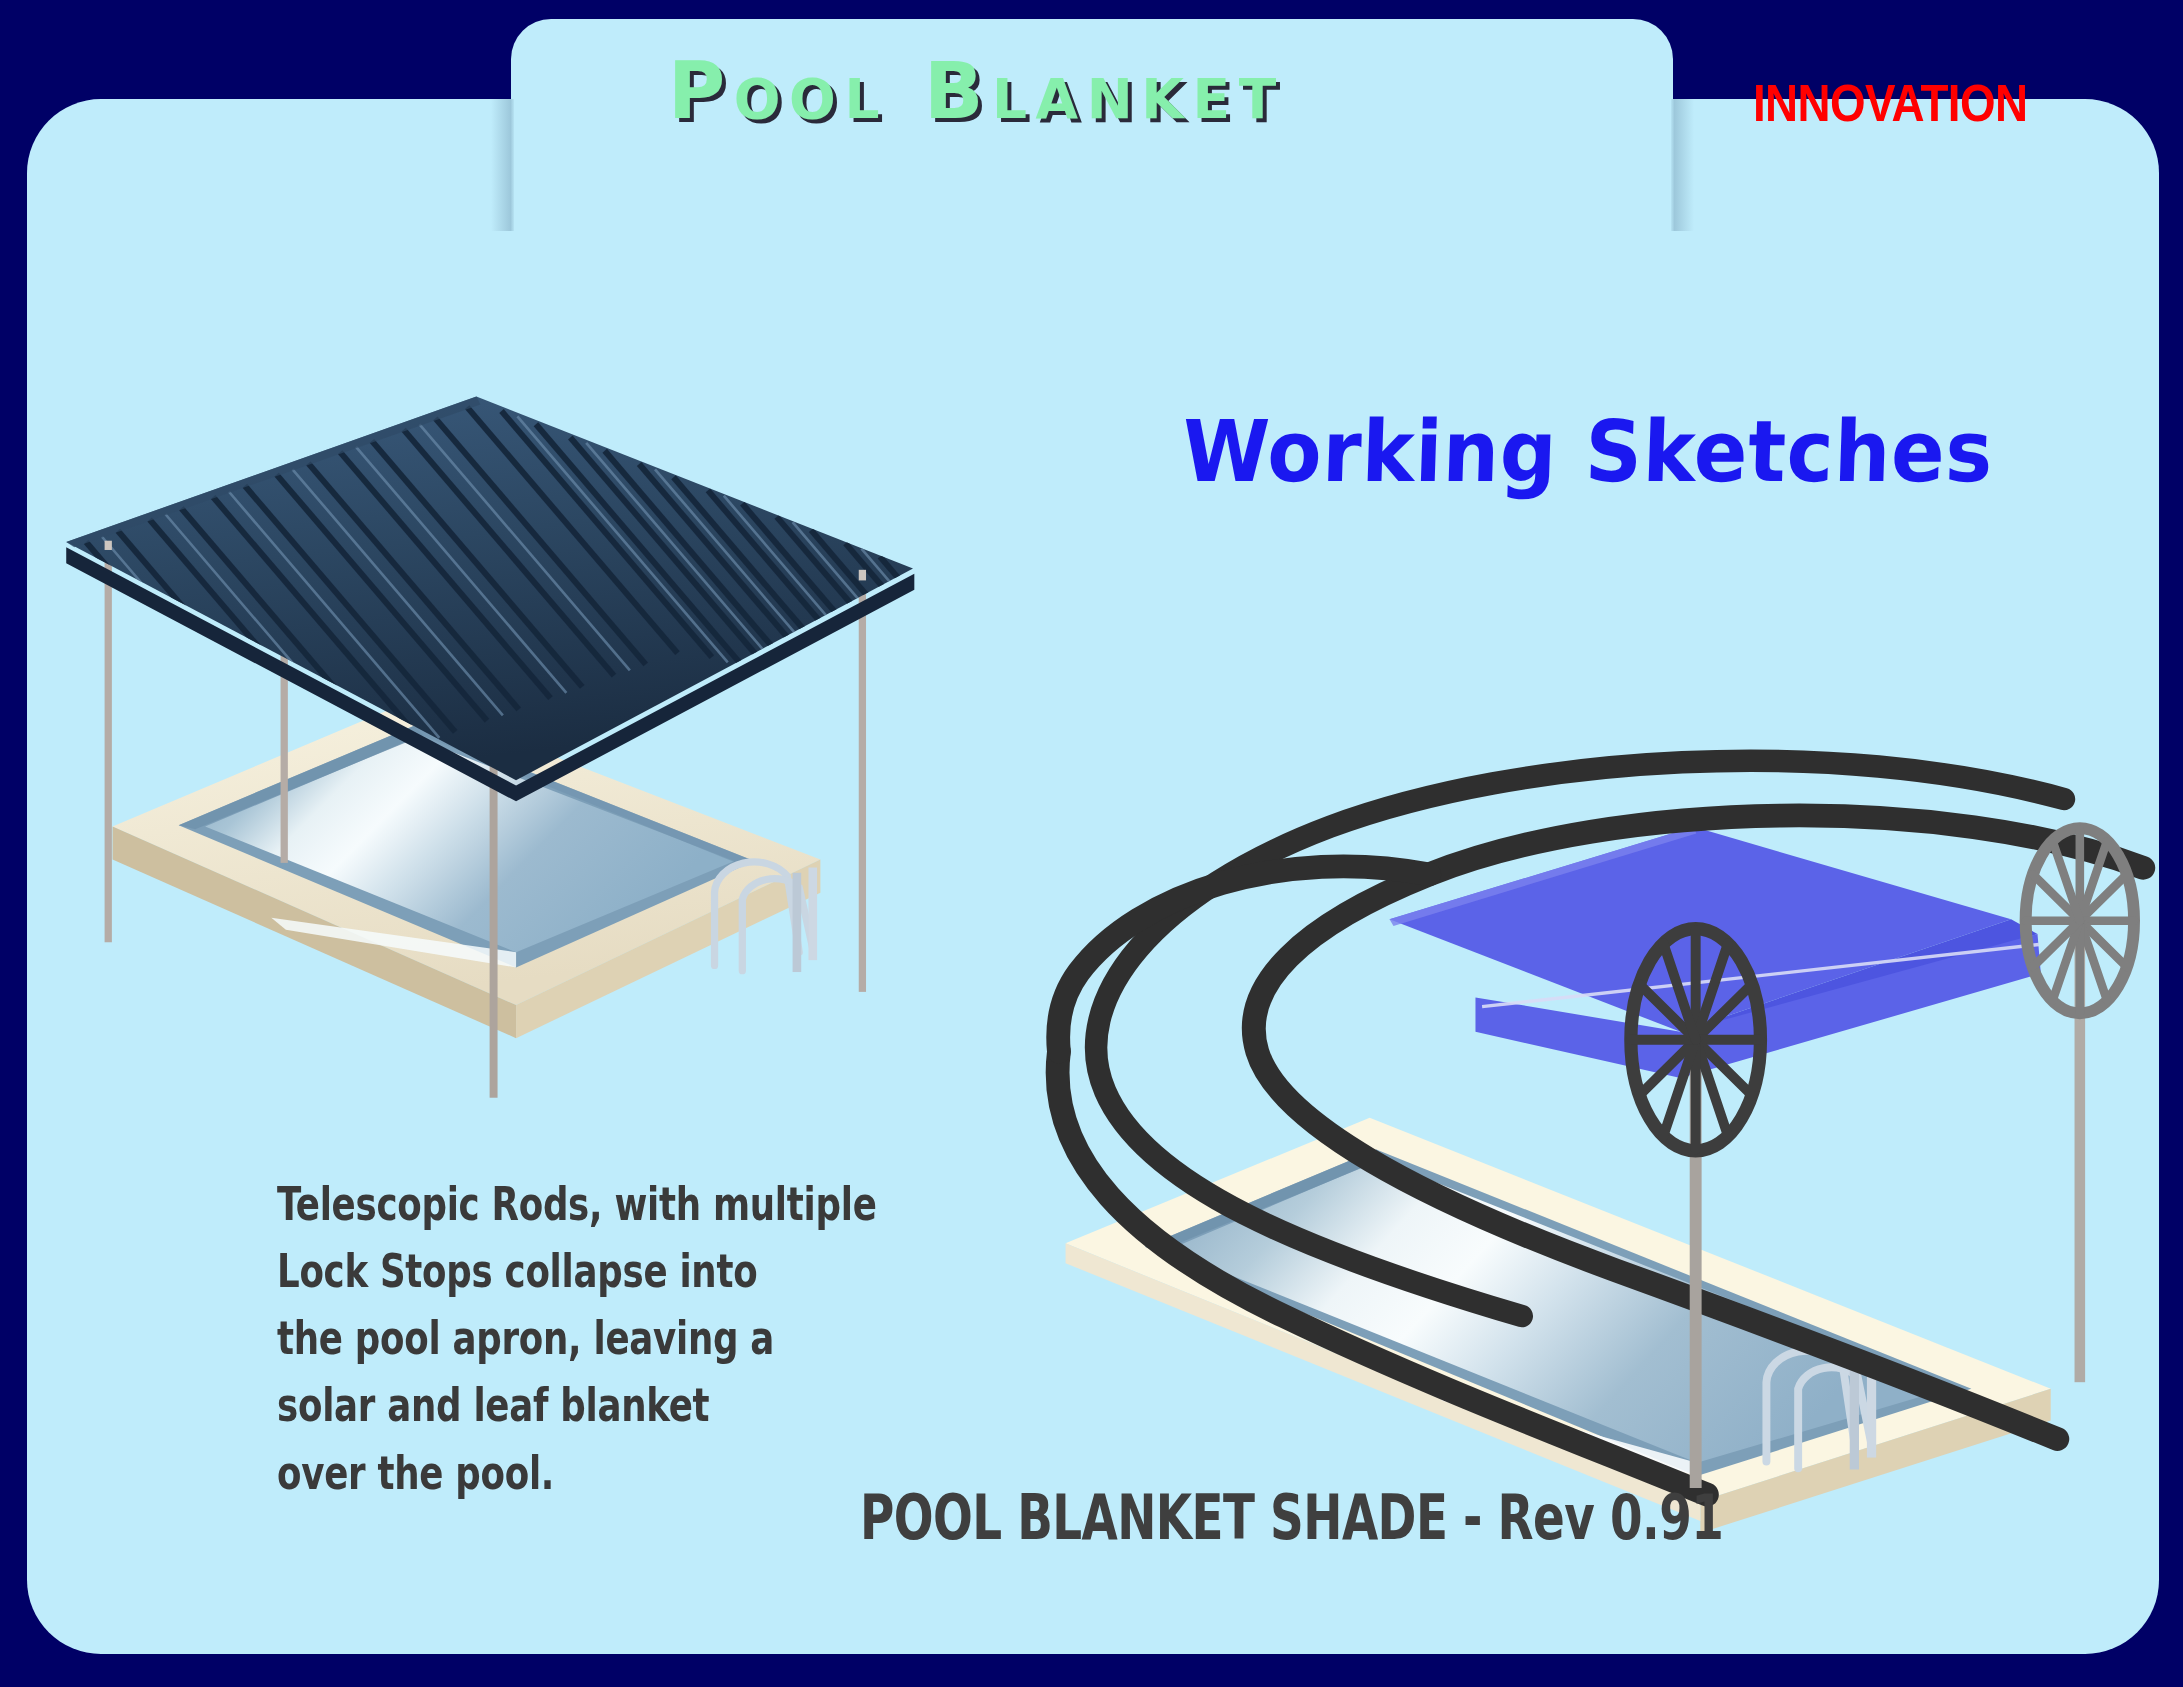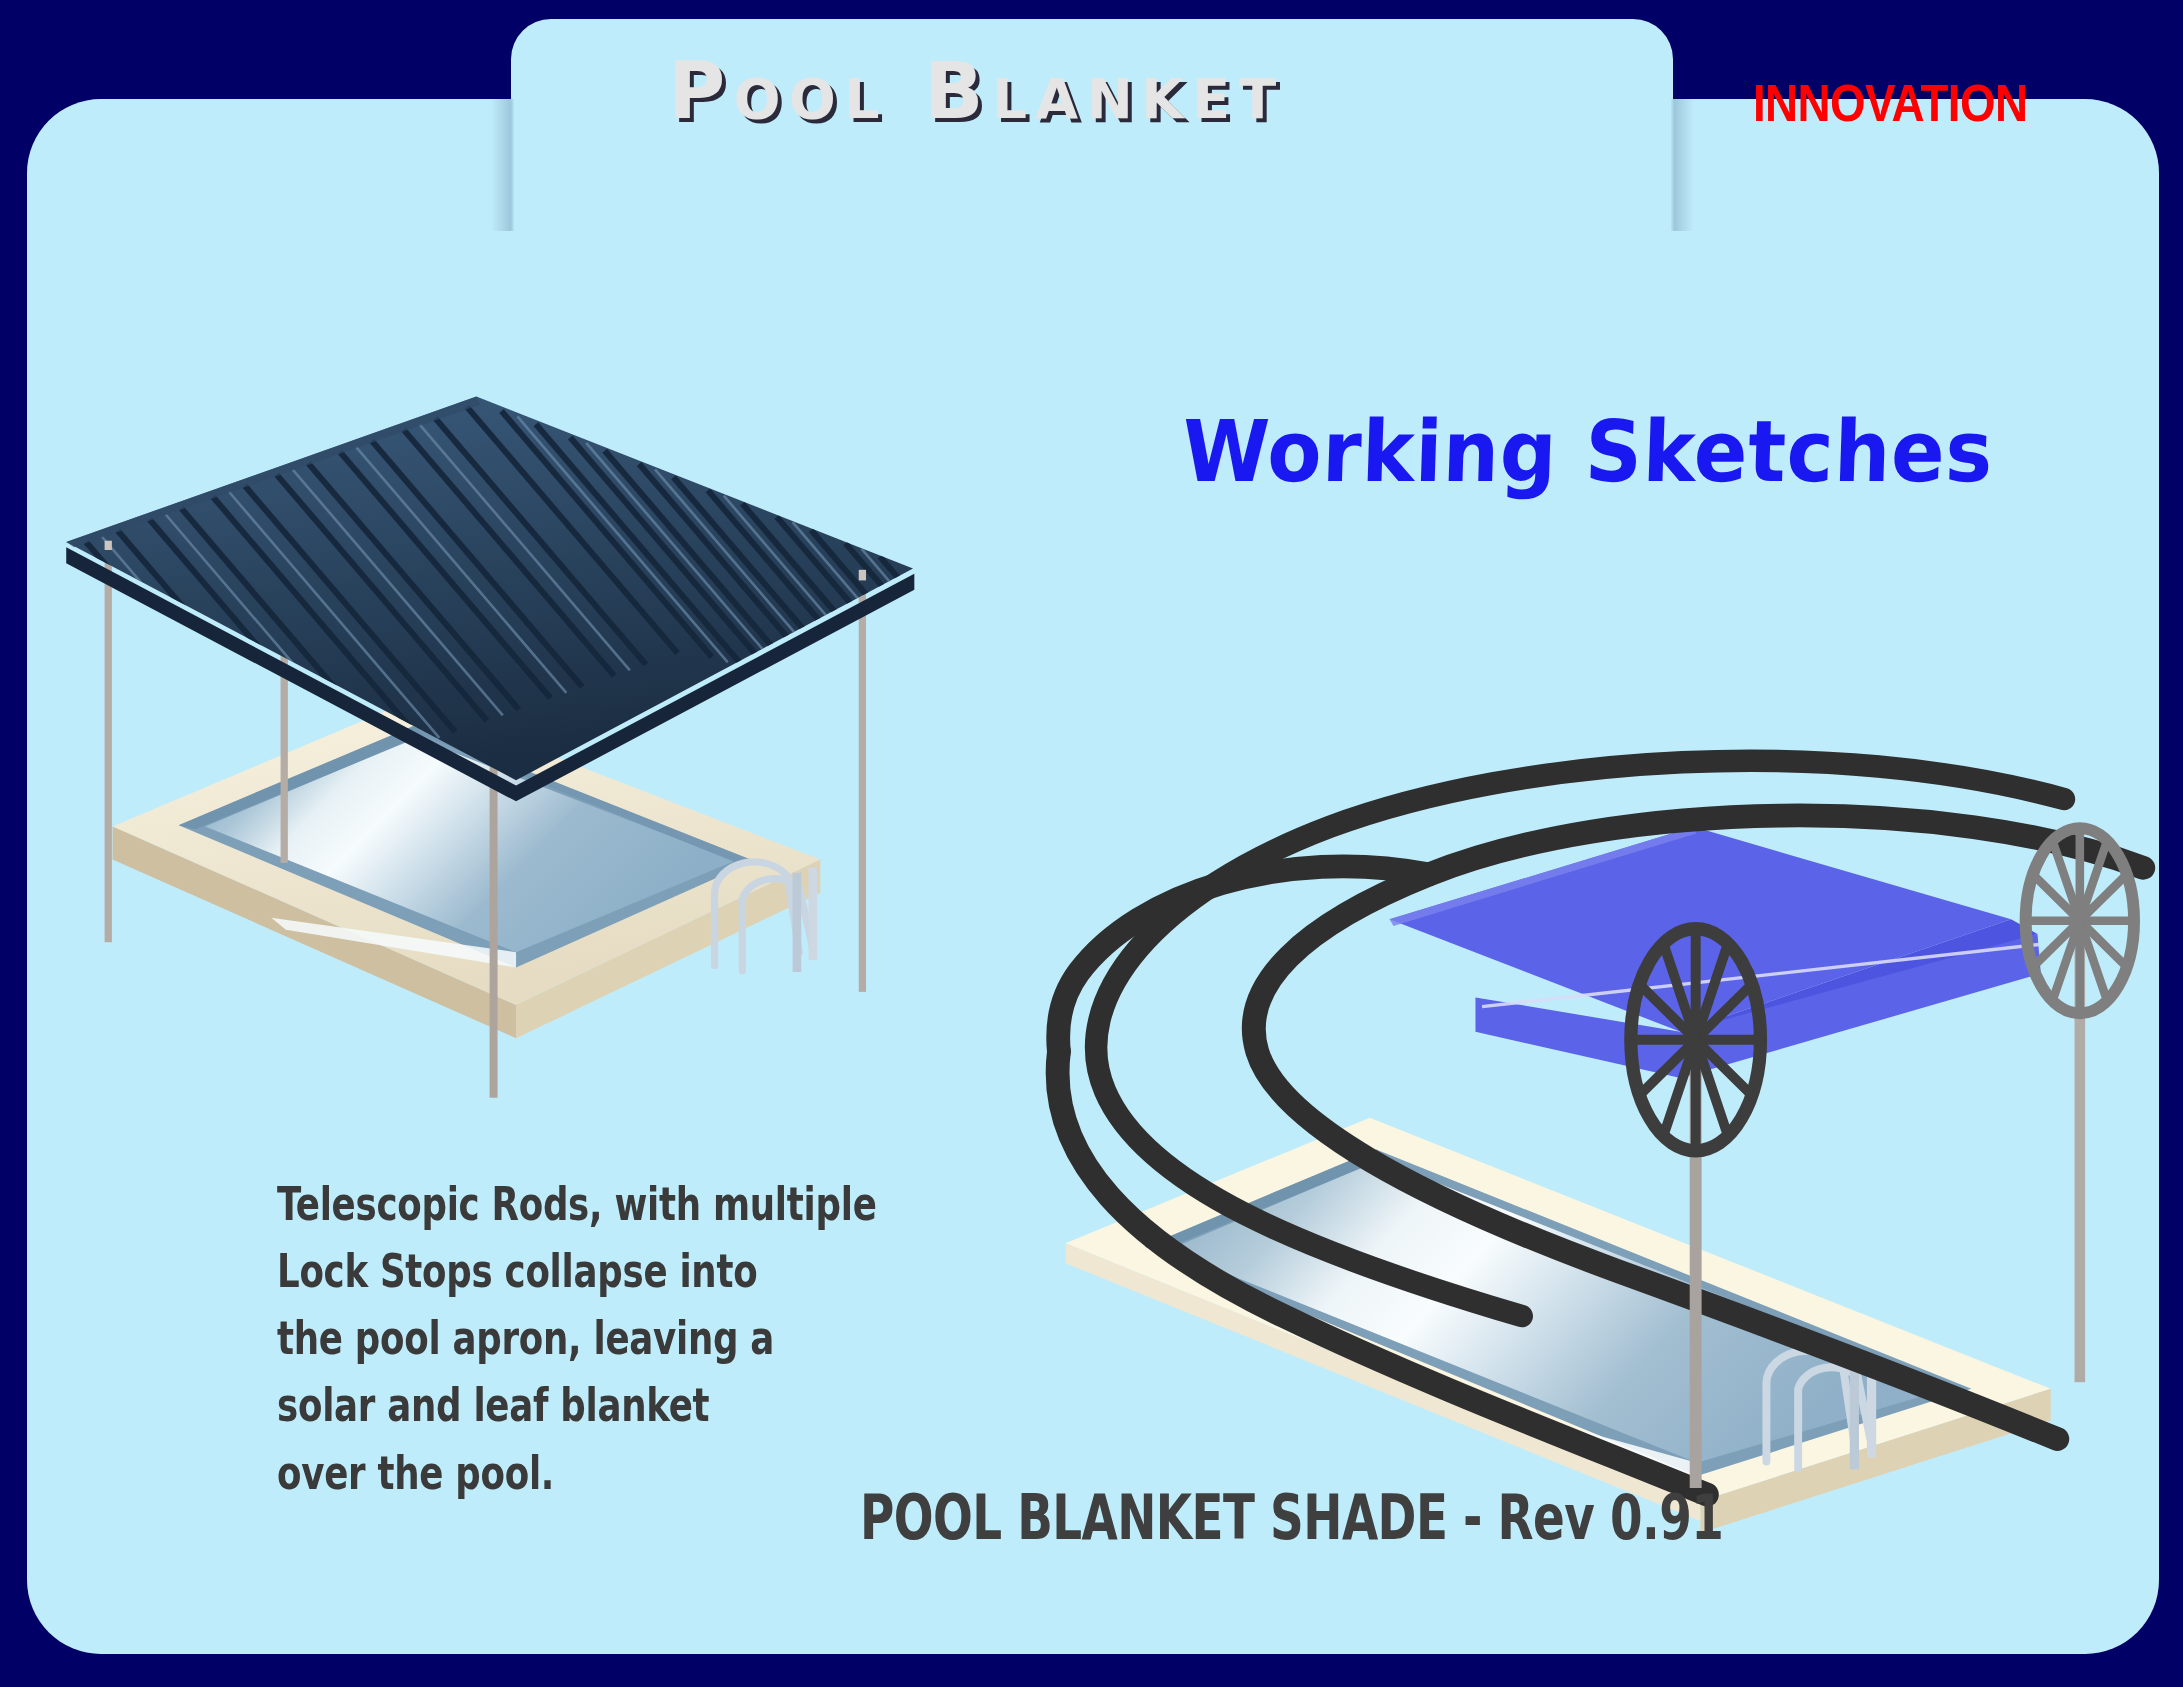--- a/index.html
+++ b/index.html
@@ -67,21 +67,21 @@
   .title-text {
     position: absolute;
     left: 668px;
     top: 52px;
     width: 873px;
     font-family: "DejaVu Sans", sans-serif;
     font-size: 78px;
     font-weight: bold;
     font-variant: small-caps;
     letter-spacing: 8.6px;
-    color: #e5e5e5;
+    color: #86efac;
     text-shadow: 4px 4px 0 #2a2a3a;
     white-space: nowrap;
     line-height: 1.0;
   }
 
   .innovation-text {
     position: absolute;
     left: 1753px;
     top: 73px;
     font-family: "Liberation Sans", sans-serif;

